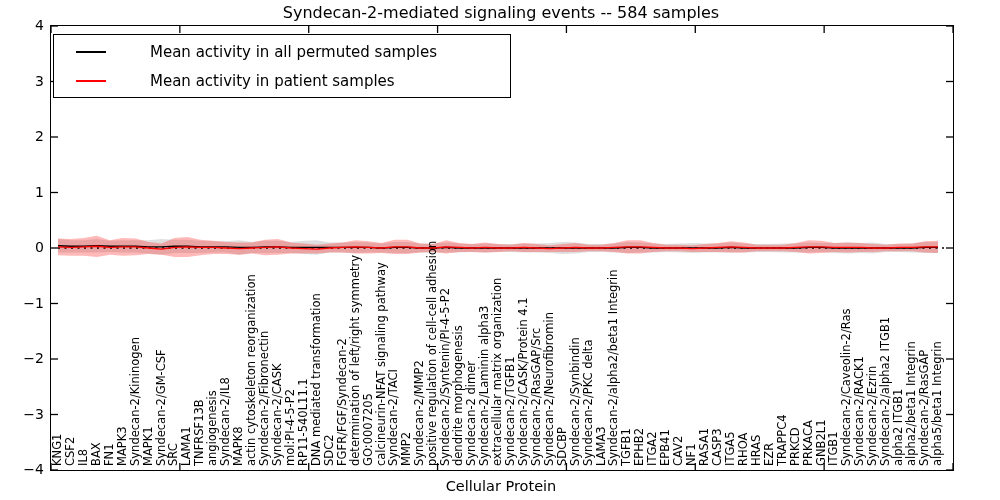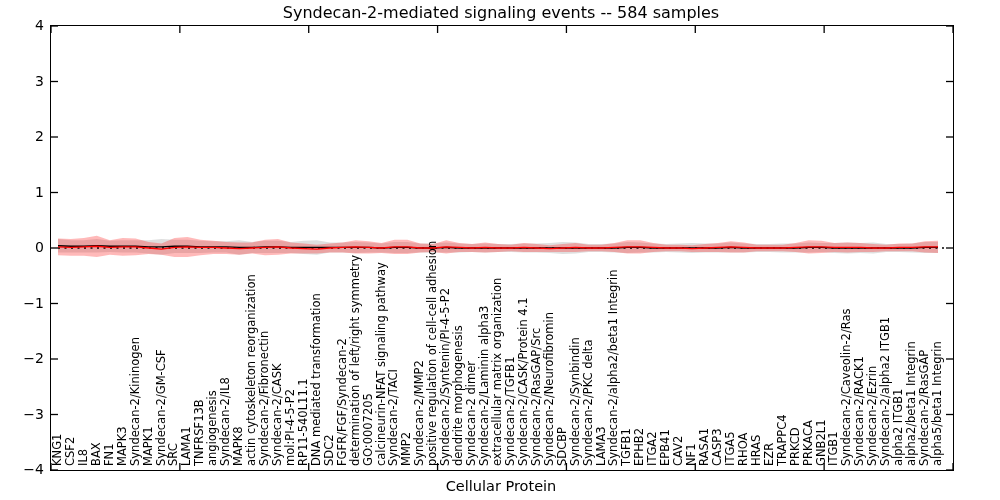--- a/index.html
+++ b/index.html
@@ -167,13 +167,23 @@
       <div class="xtick" style="left: 840.401px; top: 466px;">Syndecan-2/Caveolin-2/Ras</div>
       <div class="xtick" style="left: 853.342px; top: 466px;">Syndecan-2/RACK1</div>
       <div class="xtick" style="left: 866.283px; top: 466px;">Syndecan-2/Ezrin</div>
       <div class="xtick" style="left: 879.224px; top: 466px;">Syndecan-2/alpha2 ITGB1</div>
       <div class="xtick" style="left: 892.165px; top: 466px;">alpha2 ITGB1</div>
       <div class="xtick" style="left: 905.106px; top: 466px;">alpha2/beta1 Integrin</div>
       <div class="xtick" style="left: 918.047px; top: 466px;">Syndecan-2/RasGAP</div>
       <div class="xtick" style="left: 930.988px; top: 466px;">alpha5/beta1 Integrin</div>
     </div>
 
+  <div class="legend">
+    <div class="legend-row">
+      <span class="legend-swatch"></span>
+      <span class="legend-label">Mean activity in all permuted samples</span>
+    </div>
+    <div class="legend-row">
+      <span class="legend-swatch" style="border-top-color:#ff0000;"></span>
+      <span class="legend-label">Mean activity in patient samples</span>
+    </div>
+  </div>
 </div>
 
 </body></html>

